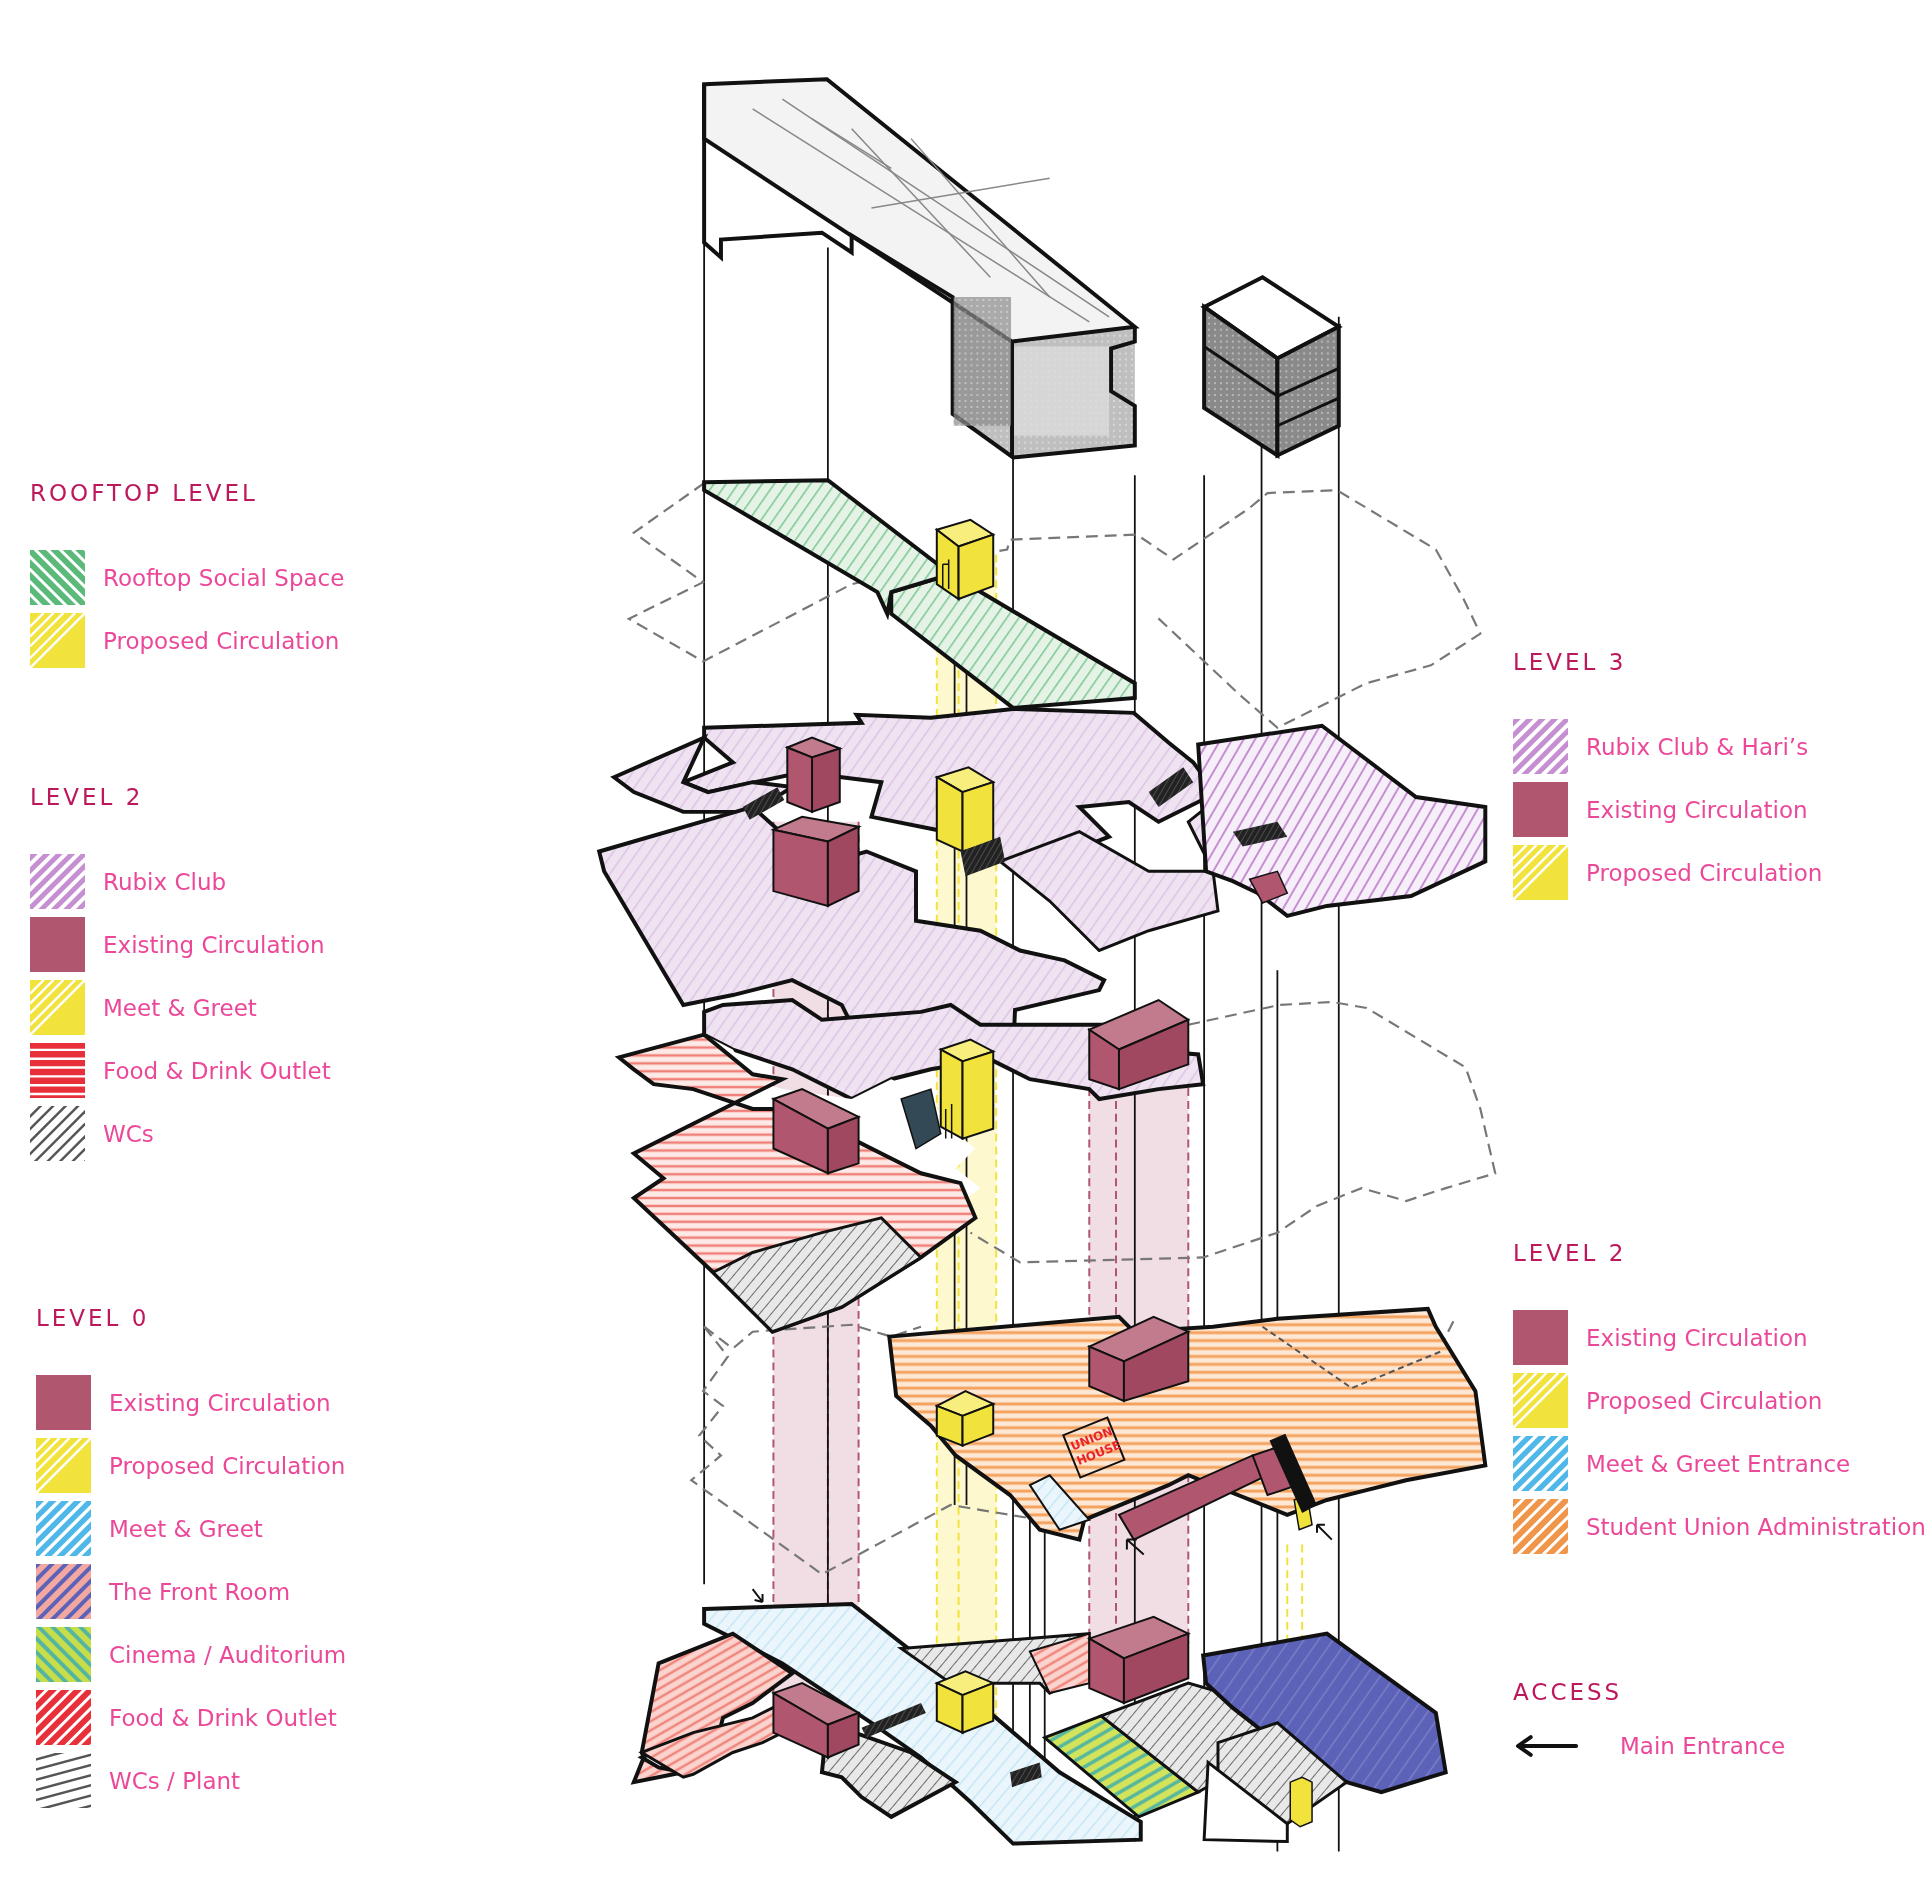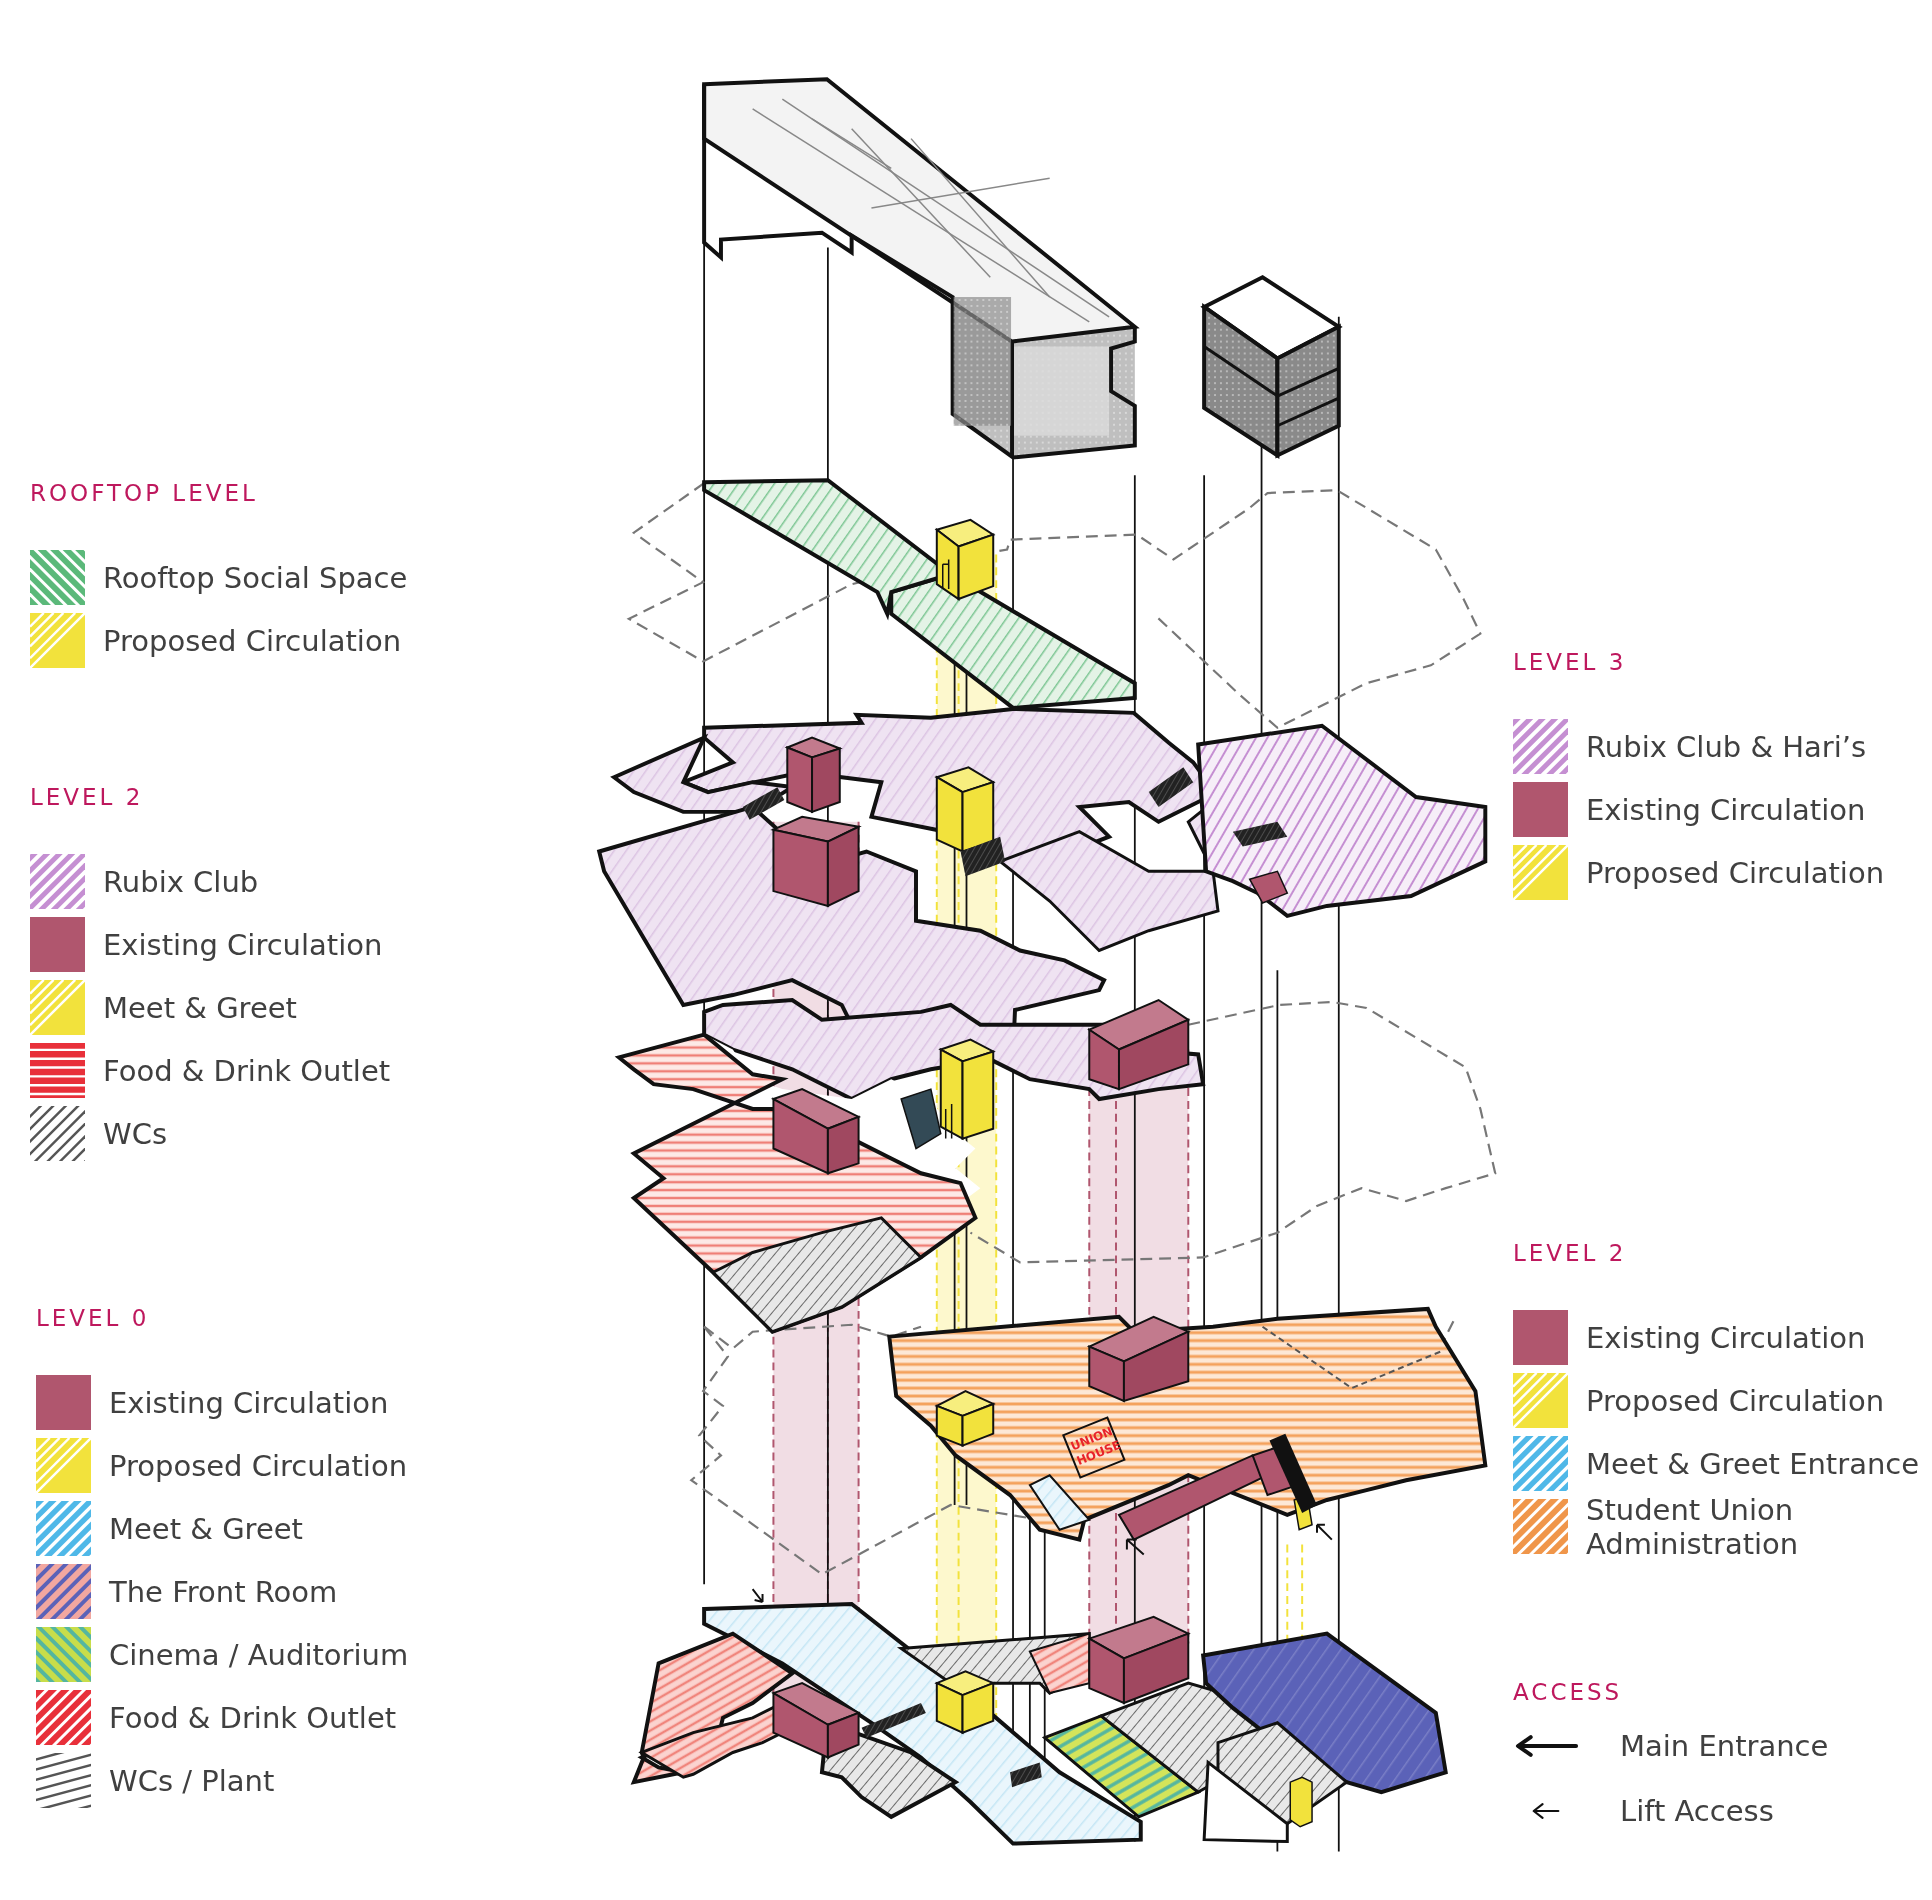--- a/index.html
+++ b/index.html
@@ -4,21 +4,21 @@
 <style>
   html, body { margin: 0; padding: 0; background: #ffffff; }
   body { width: 1933px; height: 1901px; position: relative; overflow: hidden;
          font-family: "DejaVu Sans", sans-serif; color: #1a1a1a; }
   #diagram { position: absolute; left: 0; top: 0; width: 1933px; height: 1901px; }
   .legend { position: absolute; }
   .legend-title { font-size: 23px; letter-spacing: 3px; font-weight: normal; margin: 0 0 40px 0; color: #be185d; }
   .legend-item { display: flex; align-items: center; height: 63px; }
   .swatch { width: 55px; height: 55px; flex: 0 0 55px; margin-right: 18px; }
   .swatch svg { width: 55px; height: 55px; display: block; }
-  .legend-label { font-size: 29px; color: #404040; }
+  .legend-label { font-size: 23px; color: #ec4899; }
   .access-item { display: flex; align-items: center; height: 65px; }
   .access-arrow { width: 99px; flex: 0 0 99px; margin-right: 8px; }
   .access-arrow svg { display: block; }
 </style>
 </head>
 <body>
 
 <svg id="diagram" viewBox="0 0 1952 1920" xmlns="http://www.w3.org/2000/svg">
   <defs>
     <pattern id="p-green" patternUnits="userSpaceOnUse" width="10" height="10" patternTransform="rotate(35)">
@@ -695,23 +695,14 @@
   <div class="legend-title" style="margin-bottom:8px;">ACCESS</div>
   <div class="access-item">
     <span class="access-arrow">
       <svg width="69" height="24" viewBox="0 0 70 24">
           <line x1="6" y1="12" x2="64" y2="12" stroke="#111" stroke-width="4" stroke-linecap="round"></line>
           <polyline points="18,3 5,12 18,21" fill="none" stroke="#111" stroke-width="4" stroke-linecap="round" stroke-linejoin="round"></polyline>
         </svg>
     </span>
     <span class="legend-label">Main Entrance</span>
   </div>
-  <div class="access-item">
-    <span class="access-arrow">
-      <svg width="69" height="24" viewBox="0 0 70 24">
-          <line x1="22" y1="12" x2="46" y2="12" stroke="#111" stroke-width="2.2" stroke-linecap="round"></line>
-          <polyline points="30,5 21,12 30,19" fill="none" stroke="#111" stroke-width="2.2" stroke-linecap="round" stroke-linejoin="round"></polyline>
-        </svg>
-    </span>
-    <span class="legend-label">Lift Access</span>
-  </div>
 </div>
 
 
 </body></html>

